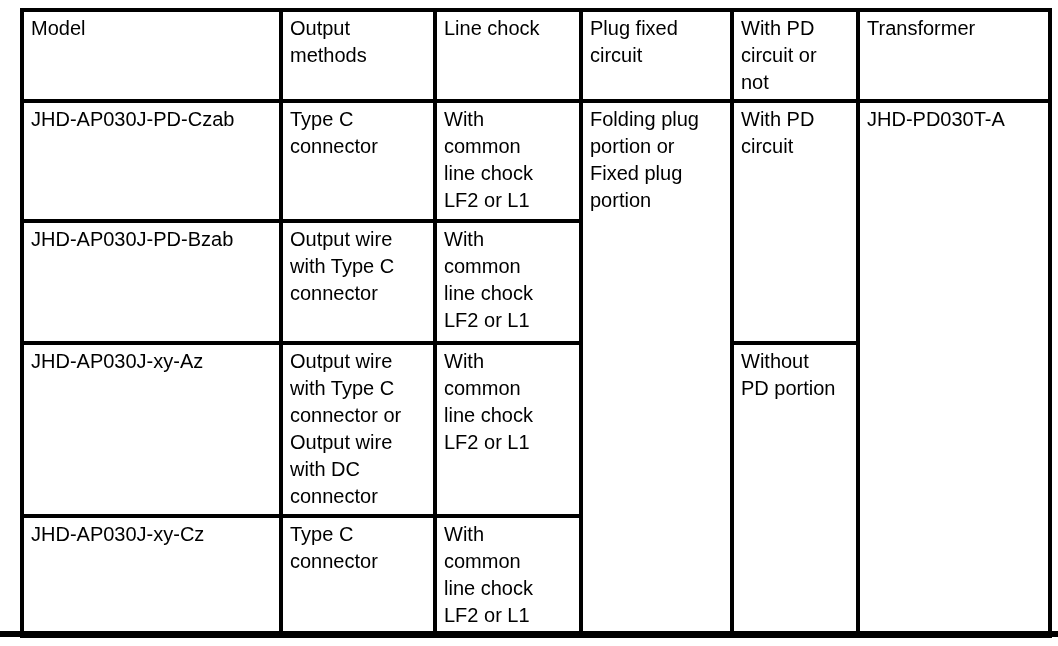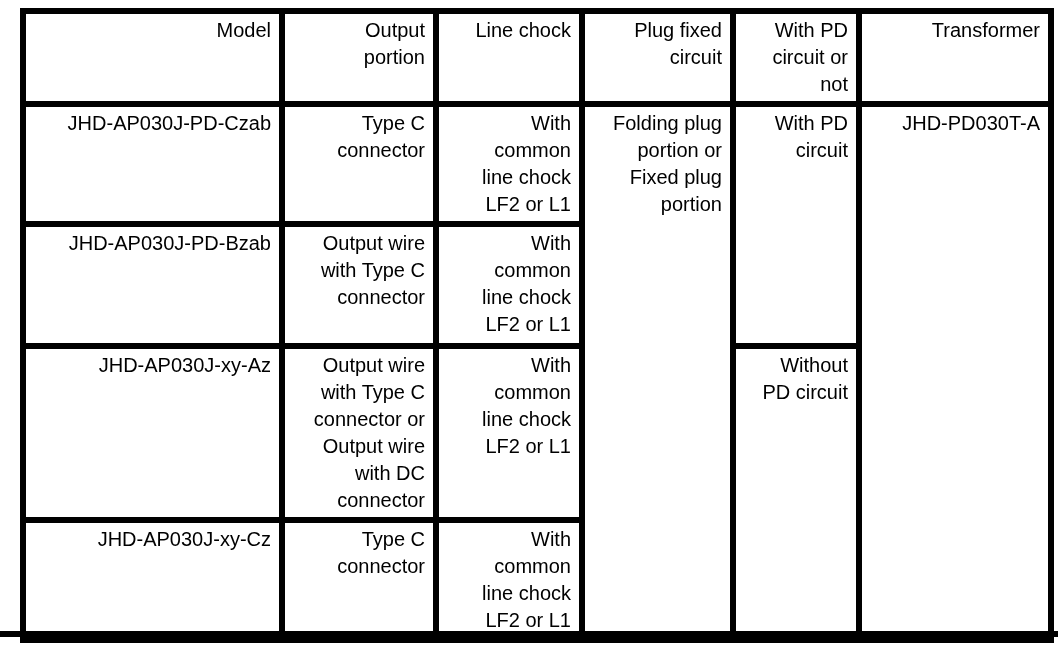--- a/index.html
+++ b/index.html
@@ -19,23 +19,23 @@
   table.spec {
     position: absolute;
     left: 20px;
     top: 8px;
     width: 1028px;
     border-collapse: collapse;
     table-layout: fixed;
   }
   table.spec th,
   table.spec td {
-    border: 6px solid #000000;
+    border: 4px solid #000000;
     vertical-align: top;
-    text-align: right;
+    text-align: left;
     font-weight: normal;
     font-size: 20px;
     line-height: 27px;
     padding: 3px 8px 3px 7px;
     white-space: pre-line;
     overflow: hidden;
   }
   tr.header-row    { height: 90px; }
   tr.row-0         { height: 120px; }
   tr.row-1         { height: 122px; }
@@ -62,21 +62,21 @@
       <col style="width:146px">
       <col style="width:151px">
       <col style="width:126px">
       <col style="width:192px">
     </colgroup>
 
     <tbody>
         <tr class="header-row">
       <th>Model</th>
       <th>Output
-portion</th>
+methods</th>
       <th>Line chock</th>
       <th>Plug fixed
 circuit</th>
       <th>With PD
 circuit or
 not</th>
       <th>Transformer</th>
     </tr>
 
     <tr class="row-0">
@@ -113,21 +113,21 @@
 with Type C
 connector or
 Output wire
 with DC
 connector</td>
       <td>With
 common
 line chock
 LF2 or L1</td>
       <td rowspan="2">Without
-PD circuit</td>
+PD portion</td>
     </tr>
 
     <tr class="row-3">
       <td>JHD-AP030J-xy-Cz</td>
       <td>Type C
 connector</td>
       <td>With
 common
 line chock
 LF2 or L1</td>

